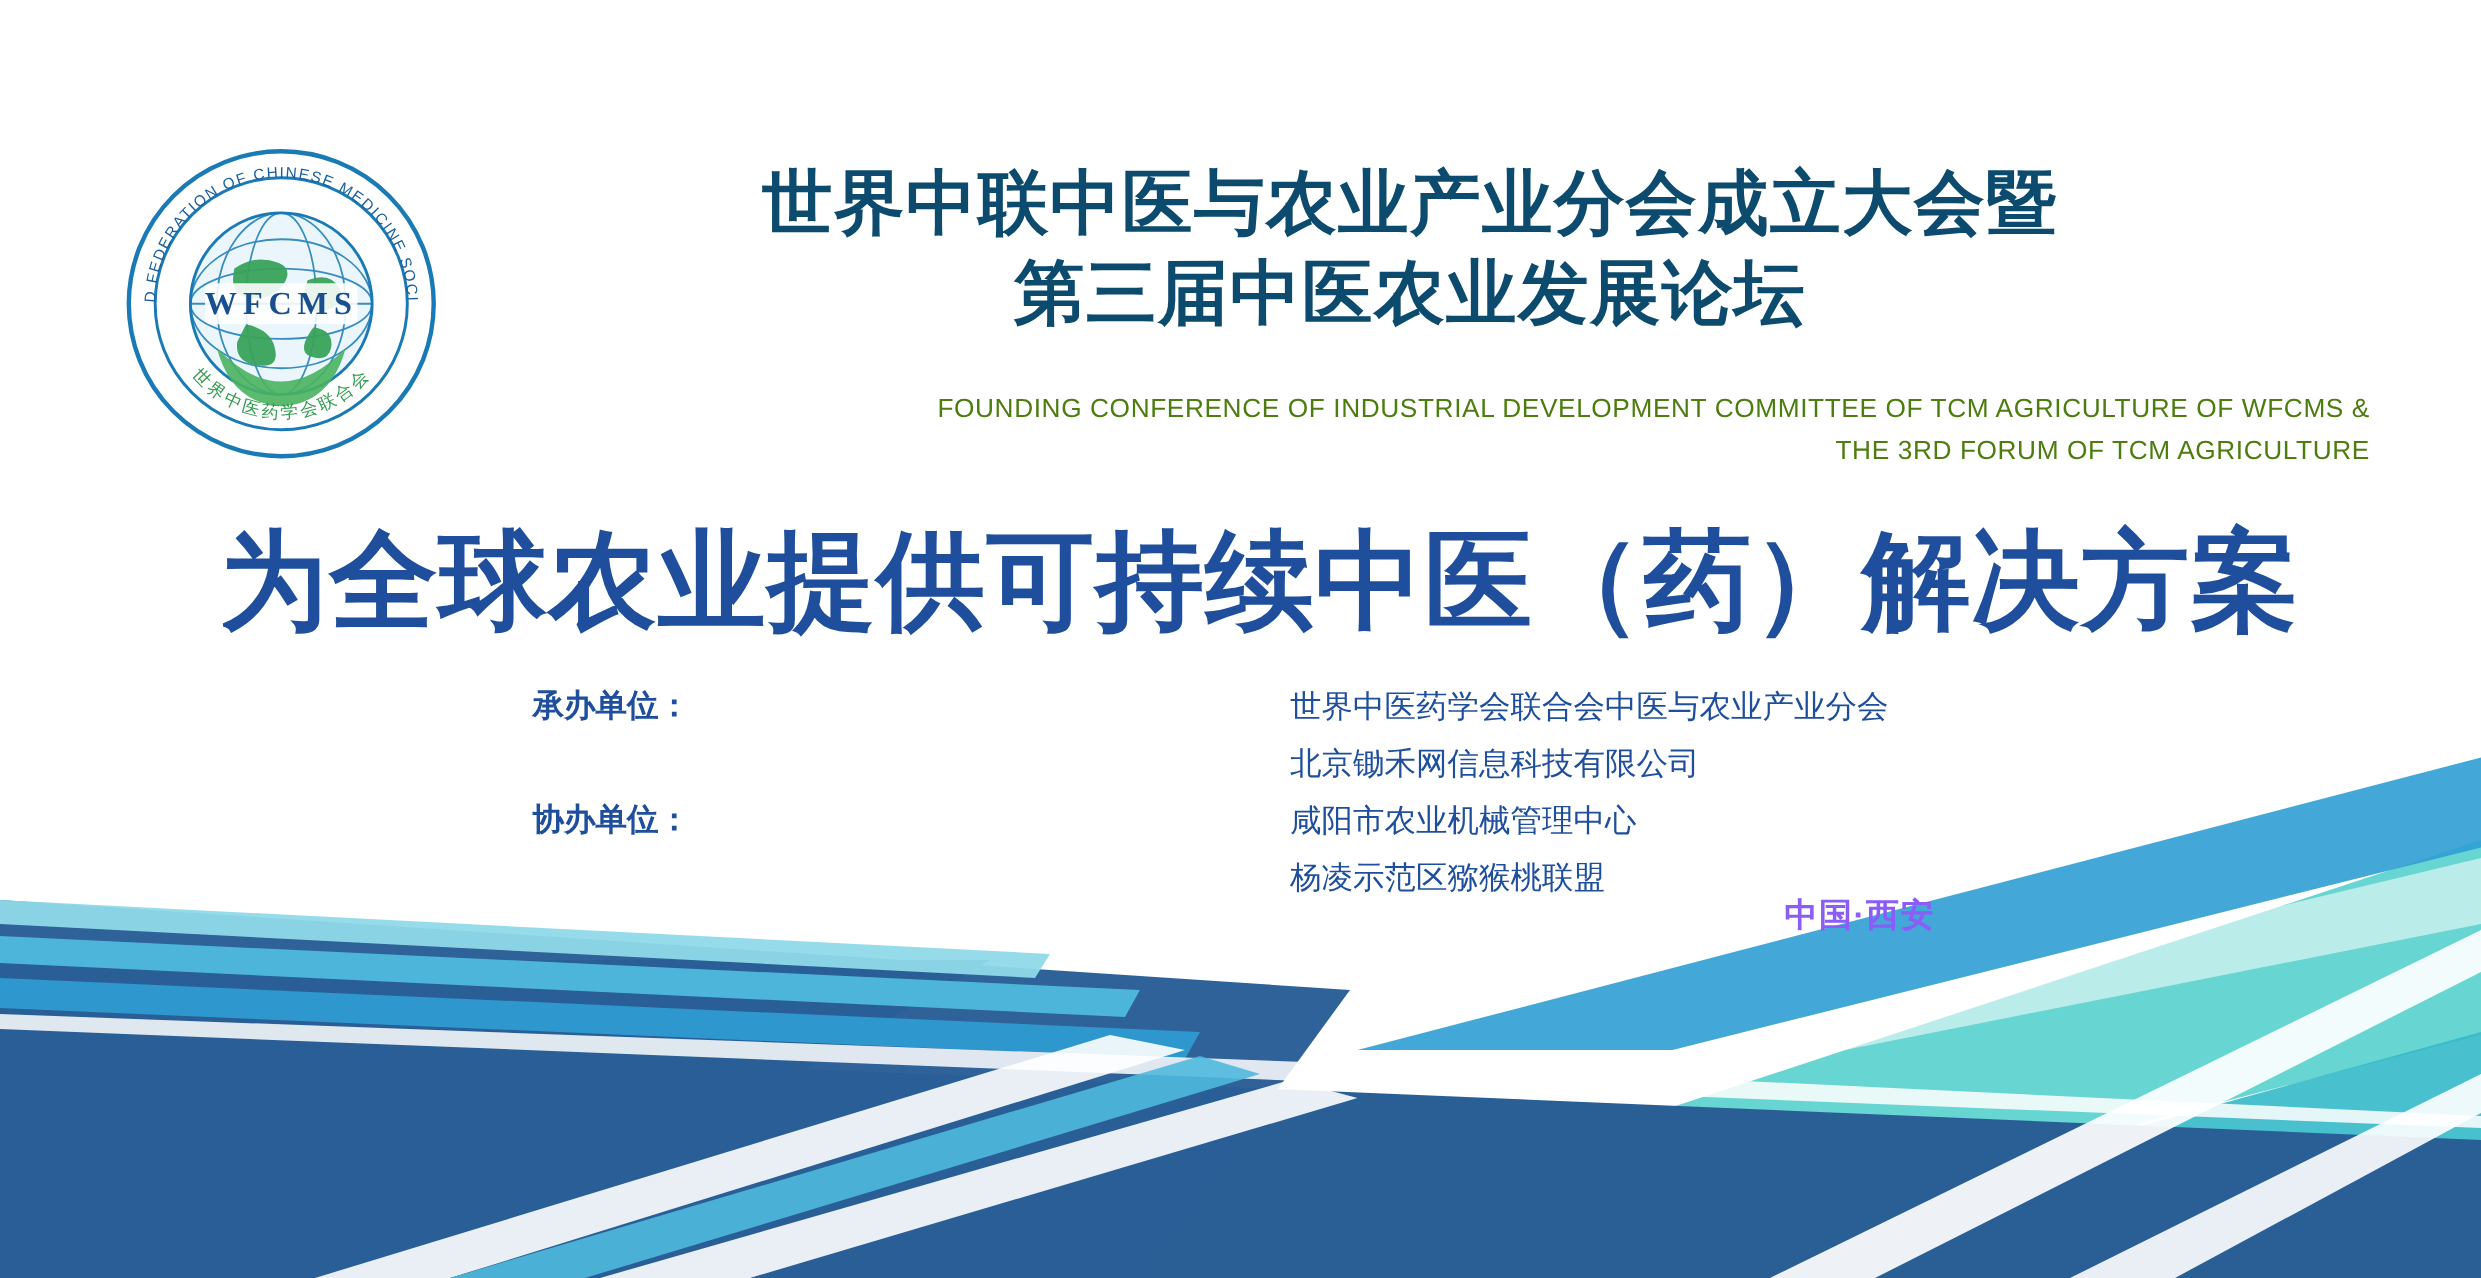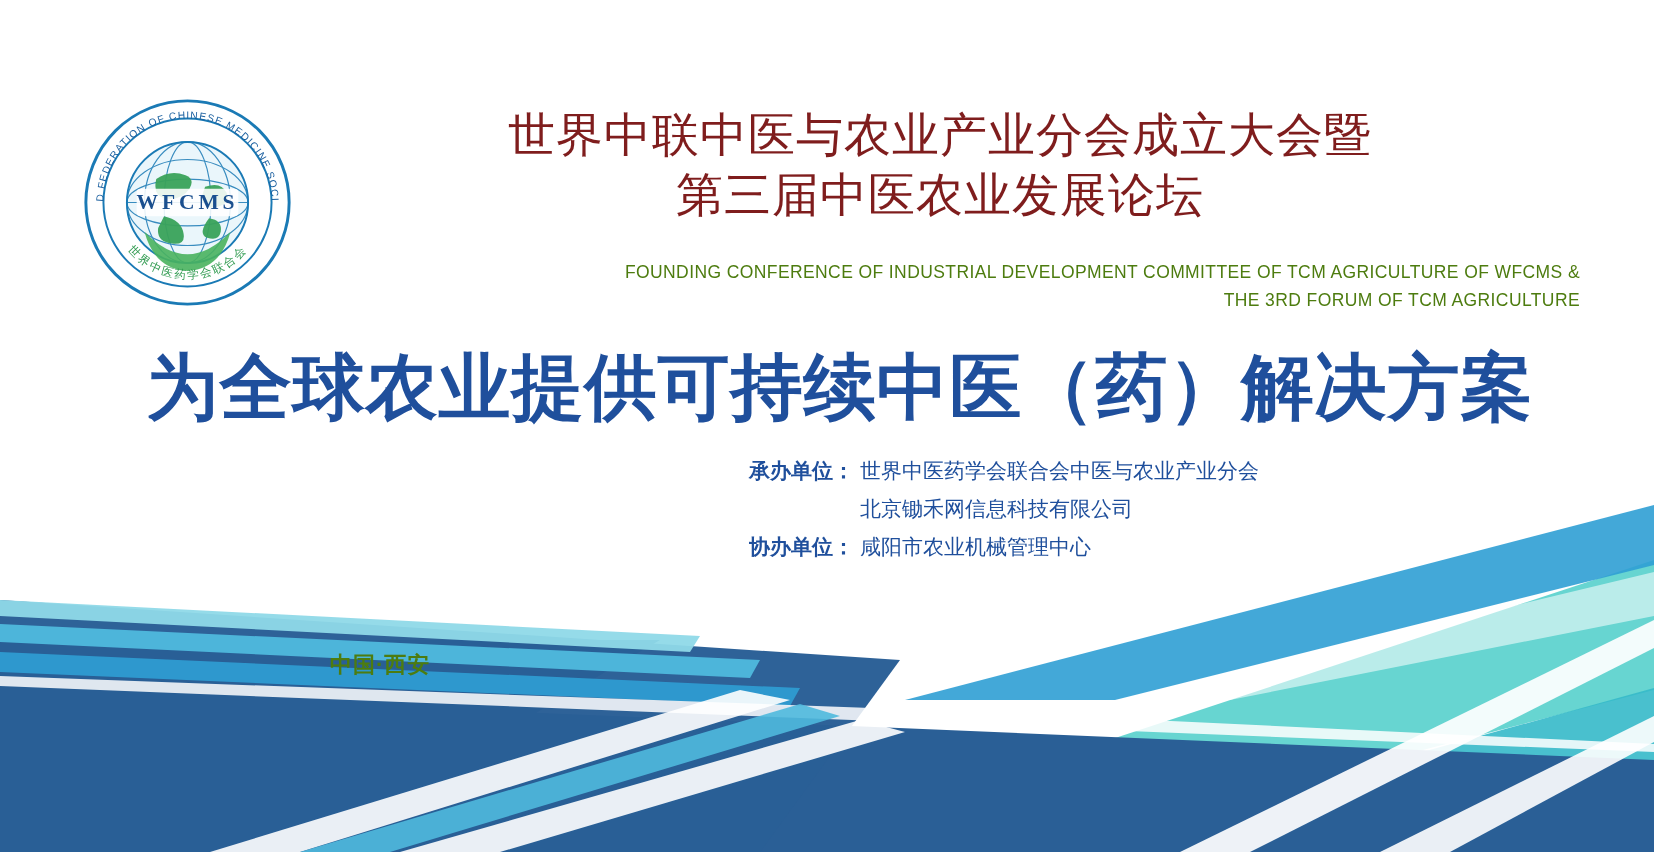--- a/index.html
+++ b/index.html
@@ -37,22 +37,22 @@
     height: 215px;
   }
 
   
   .title-cn {
     position: absolute;
     left: 300px;
     top: 105px;
     width: 1280px;
     text-align: center;
-    color: #7f1d1d;
-    font-weight: normal;
+    color: #0c4a6e;
+    font-weight: bold;
     font-size: 47px;
     line-height: 1.28;
     letter-spacing: 1px;
   }
   .title-en {
     position: absolute;
     left: 300px;
     top: 258px;
     width: 1280px;
     text-align: right;
@@ -78,45 +78,45 @@
     position: absolute;
     left: 330px;
     top: 452px;
     width: 960px;
     color: #1f4f9c;
     font-size: 21px;
     line-height: 38px;
   }
   .org-row {
     display: flex;
-    justify-content: flex-end;
+    justify-content: space-between;
     white-space: pre;
   }
   .org-label {
     font-weight: bold;
     text-align: right;
     width: 130px;
     flex: none;
   }
   .org-value {
     text-align: left;
     width: 430px;
     flex: none;
     padding-left: 6px;
     font-family: Liberation Serif, serif;
   }
 
   
   .place {
     position: absolute;
     left: 330px;
-    top: 650px;
+    top: 595px;
     width: 960px;
-    text-align: left;
-    color: #4d7c0f;
+    text-align: right;
+    color: #8b5cf6;
     font-weight: bold;
     font-size: 22px;
     letter-spacing: 1px;
   }
   .date {
     position: absolute;
     left: 330px;
     top: 654px;
     width: 960px;
     text-align: center;
@@ -210,17 +210,21 @@
       <span class="org-value">世界中医药学会联合会中医与农业产业分会</span>
     </div>
     <div class="org-row">
       <span class="org-label"></span>
       <span class="org-value">北京锄禾网信息科技有限公司</span>
     </div>
     <div class="org-row">
       <span class="org-label">协办单位：</span>
       <span class="org-value">咸阳市农业机械管理中心</span>
     </div>
+    <div class="org-row">
+      <span class="org-label"></span>
+      <span class="org-value">杨凌示范区猕猴桃联盟</span>
+    </div>
   </div>
 
   <div class="place">中国·西安</div>
 
 </div>
 
 </body></html>

